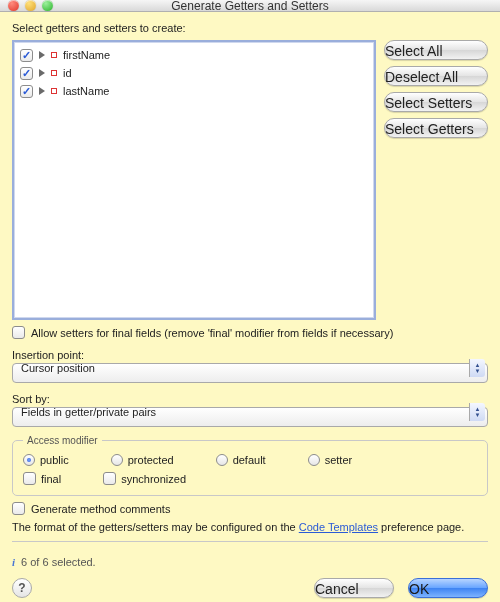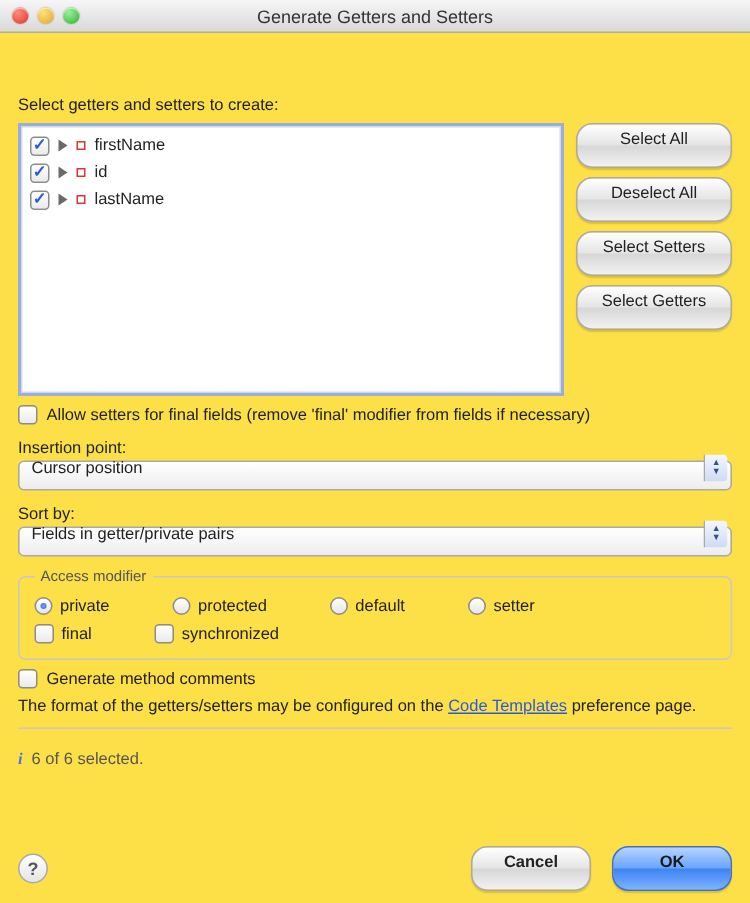--- a/index.html
+++ b/index.html
@@ -3,51 +3,51 @@
 <meta charset="utf-8">
 <style>
   * { box-sizing: border-box; }
   body {
     margin: 0;
     font-family: "Lucida Grande", "Helvetica Neue", Arial, sans-serif;
     font-size: 11px;
     background: #ececec;
     color: #222;
   }
-  .window { width: 500px; height: 602px; background: #fde047; display: flex; flex-direction: column; gap: 32px; }
+  .window { width: 500px; height: 602px; background: #fef9c3; display: flex; flex-direction: column; }
   .titlebar {
     height: 22px;
     background: linear-gradient(#f6f6f6, #d9d9d9);
     border-bottom: 1px solid #b0b0b0;
     display: flex; align-items: center; position: relative;
   }
   .traffic { display: flex; gap: 6px; margin-left: 8px; }
   .tl { width: 11px; height: 11px; border-radius: 50%; box-shadow: inset 0 1px 0 rgba(255,255,255,.5), 0 0 1px rgba(0,0,0,.4);}
   .tl.red { background: radial-gradient(circle at 35% 30%, #ff8a7d, #e0382b); }
   .tl.yel { background: radial-gradient(circle at 35% 30%, #ffe07a, #e0a52b); }
   .tl.grn { background: radial-gradient(circle at 35% 30%, #9cf09c, #29b329); }
   .titletext { position: absolute; left: 0; right: 0; text-align: center; font-size: 12px; color: #333; }
   .content { padding: 10px 12px 8px 12px; flex: 1; display: flex; flex-direction: column; }
   .label { margin-bottom: 6px; }
   .toprow { display: flex; gap: 8px; }
   .tree {
-    flex: 1; height: 182px; background: #fff; border: 2px solid #9aaedb;
+    flex: 1; height: 280px; background: #fff; border: 2px solid #9aaedb;
     box-shadow: inset 0 0 0 1px #cfd8ee; padding: 4px 2px; overflow: auto;
   }
   .tree-row { display: flex; align-items: center; height: 18px; gap: 6px; padding-left: 4px; }
   .chk { width: 13px; height: 13px; border: 1px solid #8c8c8c; border-radius: 3px; background: linear-gradient(#fff,#eaeaea); display:flex; align-items:center; justify-content:center; }
   .chk.checked::after { content:"✓"; font-size:11px; color:#2b5bd6; font-weight:bold; line-height:1;}
   .disclose { width: 0; height: 0; border-top: 4px solid transparent; border-bottom: 4px solid transparent; border-left: 6px solid #6a6a6a; }
   .redsq { width:6px; height:6px; border:1px solid #d33; background:#fff; }
   .btncol { display: flex; flex-direction: column; gap: 6px; width: 104px; }
   .aqua-btn {
-    height: 30px; border-radius: 11px; border: 1px solid #a9a9a9;
+    height: 20px; border-radius: 11px; border: 1px solid #a9a9a9;
     background: linear-gradient(#ffffff, #e5e5e5 48%, #d7d7d7 52%, #f2f2f2);
     box-shadow: 0 1px 1px rgba(0,0,0,.15);
-    font-size: 11px; text-align: center; line-height: 20px; cursor: default;
+    font-size: 14px; line-height: 20px; cursor: default;
   }
   .aqua-btn.default {
     border-color: #3a6fd8;
     background: linear-gradient(#b7d4ff, #6aa6ff 48%, #3f84f2 52%, #7db3ff);
     color: #1a1a1a;
   }
   .section { margin-top: 10px; }
   .inline-chk { display: flex; align-items: center; gap: 6px; margin-top: 6px;}
   .select {
     height: 20px; background: linear-gradient(#fff,#ededed); border:1px solid #a9a9a9;
@@ -61,21 +61,21 @@
   .radios { display:flex; gap:42px; margin-bottom:6px;}
   .radio, .cbox { display:flex; align-items:center; gap:5px;}
   .rcircle { width:12px; height:12px; border-radius:50%; border:1px solid #8c8c8c; background:linear-gradient(#fff,#e6e6e6); position:relative;}
   .rcircle.sel::after { content:""; position:absolute; inset:3px; border-radius:50%; background: radial-gradient(#7aa7ff,#2b5bd6); }
   .hr { border-top:1px solid #c8c8c8; margin:8px 0;}
   .link { color:#2b5bd6; text-decoration:underline; cursor:pointer;}
   .status { display:flex; align-items:center; gap:6px; margin-top:6px; color:#555;}
   .iinfo { font-family: Georgia, serif; font-style: italic; font-weight: bold; color:#4a77d4; }
   .bottom { margin-top:auto; display:flex; align-items:center; justify-content:space-between; padding-top:10px;}
   .helpbtn { width:20px; height:20px; border-radius:50%; border:1px solid #a9a9a9; background:linear-gradient(#fff,#e5e5e5); display:flex; align-items:center; justify-content:center; color:#555; font-weight:bold; font-size:12px;}
-  .bbtns { display:flex; gap:14px;font-weight:bold;}
+  .bbtns { display:flex; gap:14px;}
   .bbtns .aqua-btn { width:80px;}
   .ckrow { display:flex; gap:42px;}
 </style>
 </head>
 <body>
 
 <div class="window">
   <div class="titlebar">
     <div class="traffic">
       <div class="tl red"></div>
@@ -142,21 +142,21 @@
             <div>▼</div>
           </div>
       </div>
     </div>
 
     <fieldset>
       <legend>Access modifier</legend>
       <div class="radios">
         <div class="radio">
             <div class="rcircle sel"></div>
-            <span>private</span>
+            <span>public</span>
           </div>
         <div class="radio">
             <div class="rcircle"></div>
             <span>protected</span>
           </div>
         <div class="radio">
             <div class="rcircle"></div>
             <span>default</span>
           </div>
         <div class="radio">

